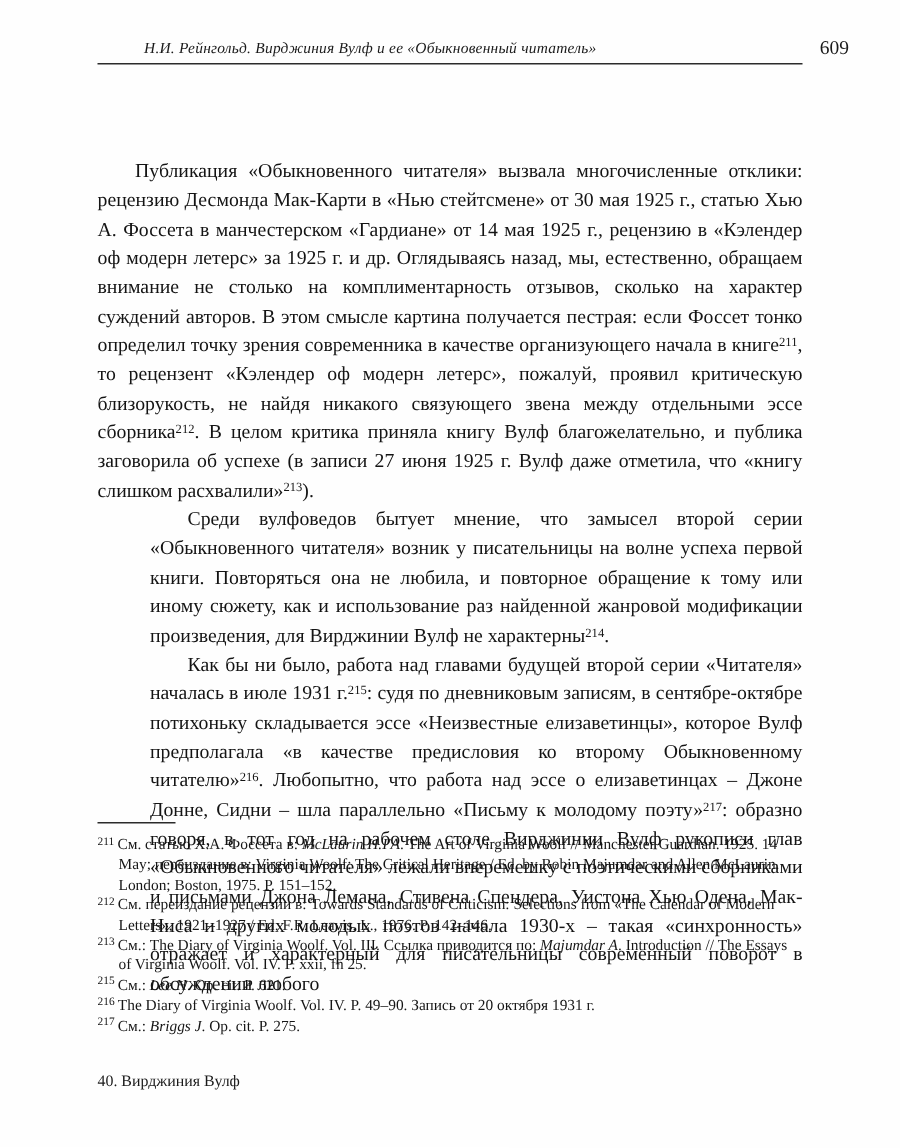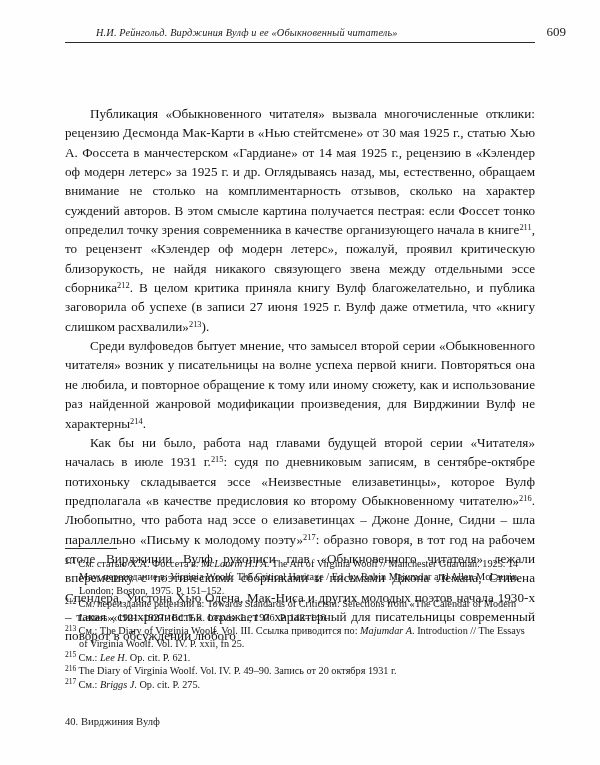--- a/index.html
+++ b/index.html
@@ -76,21 +76,21 @@
   .para {
     margin: 0;
     text-indent: 25px;
     text-align: justify;
     font-size: 13.15px;
     line-height: 19.35px;
     letter-spacing: 0.02px;
     hyphens: manual;
     color: #141414;
   }
-  .para + .para { margin-top: 0; }
+  .para + .para { margin-top: 0; margin-left: 35px; }
   sup {
     font-size: 8.4px;
     line-height: 0;
     vertical-align: 0.42em;
   }
 
   
   .fn-rule {
     position: absolute;
     left: 65px;

